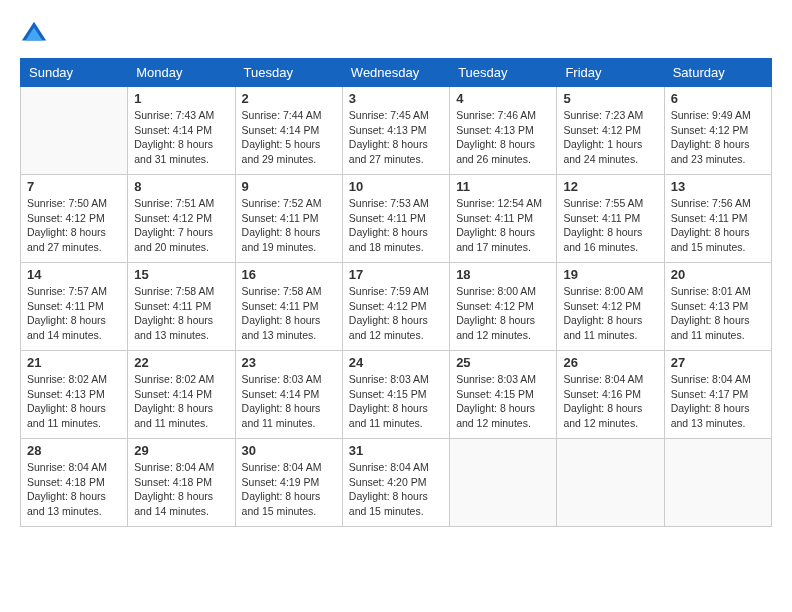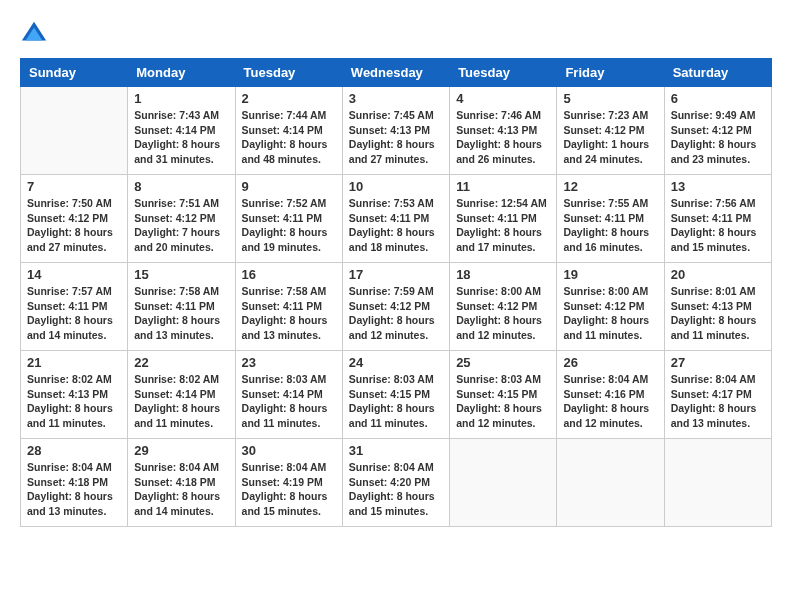--- a/index.html
+++ b/index.html
@@ -56,42 +56,41 @@
       width: 100%;
       border-collapse: collapse;
       font-size: 11px;
     }
     .calendar th {
       background-color: #1565c0;
       color: #fff;
       text-align: left;
       padding: 6px 8px;
       font-size: 13px;
-      font-weight: bold;
+      font-weight: normal;
       border: 1px solid #1565c0;
     }
     .calendar td {
       border: 1px solid #ccc;
       vertical-align: top;
       padding: 4px 6px;
       width: calc(100% / 7);
       min-height: 80px;
       height: 88px;
     }
     .day-number {
       font-size: 13px;
       font-weight: bold;
       color: #333;
       margin-bottom: 2px;
     }
     .day-info {
       font-size: 10.5px;
       color: #333;
       line-height: 1.4;
-      font-weight: bold;
     }
     .empty-cell {
       background: #f9f9f9;
     }
   </style>
 </head>
 <body>
 
 <div class="header">
   <div class="logo">
@@ -131,21 +130,21 @@
             <div>Sunrise: 7:43 AM</div>
             <div>Sunset: 4:14 PM</div>
             <div>Daylight: 8 hours and 31 minutes.</div>
           </div>
         </td>
         <td>
           <div class="day-number">2</div>
           <div class="day-info">
             <div>Sunrise: 7:44 AM</div>
             <div>Sunset: 4:14 PM</div>
-            <div>Daylight: 8 hours and 48 minutes.</div>
+            <div>Daylight: 5 hours and 29 minutes.</div>
           </div>
         </td>
         <td>
           <div class="day-number">3</div>
           <div class="day-info">
             <div>Sunrise: 7:45 AM</div>
             <div>Sunset: 4:13 PM</div>
             <div>Daylight: 8 hours and 27 minutes.</div>
           </div>
         </td>

